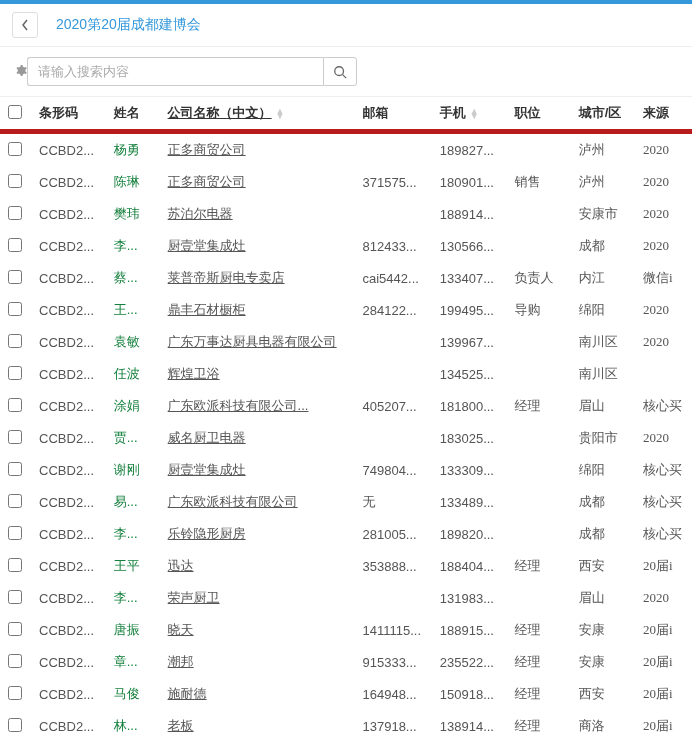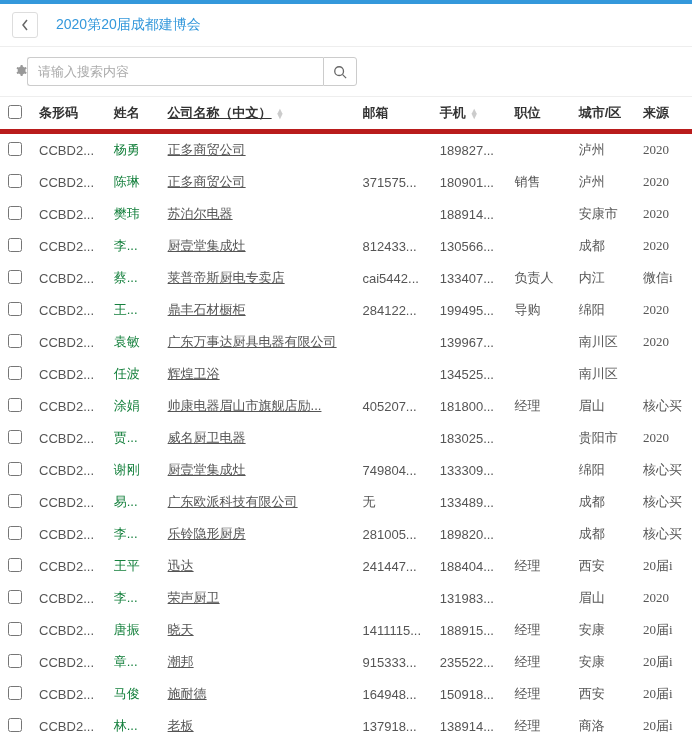--- a/index.html
+++ b/index.html
@@ -173,21 +173,21 @@
           <td class="col-email"></td>
           <td class="col-phone">134525...</td>
           <td class="col-position"></td>
           <td class="col-city">南川区</td>
           <td class="col-source"></td>
         </tr>
         <tr>
           <td class="col-checkbox"><input type="checkbox" style=""></td>
           <td class="col-barcode">CCBD2...</td>
           <td class="col-name link-cell">涂娟</td>
-          <td class="col-company">帅康电器眉山市旗舰店励...</td>
+          <td class="col-company">广东欧派科技有限公司...</td>
           <td class="col-email">405207...</td>
           <td class="col-phone">181800...</td>
           <td class="col-position">经理</td>
           <td class="col-city">眉山</td>
           <td class="col-source">核心买</td>
         </tr>
         <tr>
           <td class="col-checkbox"><input type="checkbox" style=""></td>
           <td class="col-barcode">CCBD2...</td>
           <td class="col-name link-cell">贾...</td>
@@ -229,21 +229,21 @@
           <td class="col-phone">189820...</td>
           <td class="col-position"></td>
           <td class="col-city">成都</td>
           <td class="col-source">核心买</td>
         </tr>
         <tr>
           <td class="col-checkbox"><input type="checkbox" style=""></td>
           <td class="col-barcode">CCBD2...</td>
           <td class="col-name link-cell">王平</td>
           <td class="col-company">迅达</td>
-          <td class="col-email">241447...</td>
+          <td class="col-email">353888...</td>
           <td class="col-phone">188404...</td>
           <td class="col-position">经理</td>
           <td class="col-city">西安</td>
           <td class="col-source">20届i</td>
         </tr>
         <tr>
           <td class="col-checkbox"><input type="checkbox" style=""></td>
           <td class="col-barcode">CCBD2...</td>
           <td class="col-name link-cell">李...</td>
           <td class="col-company">荣声厨卫</td>

